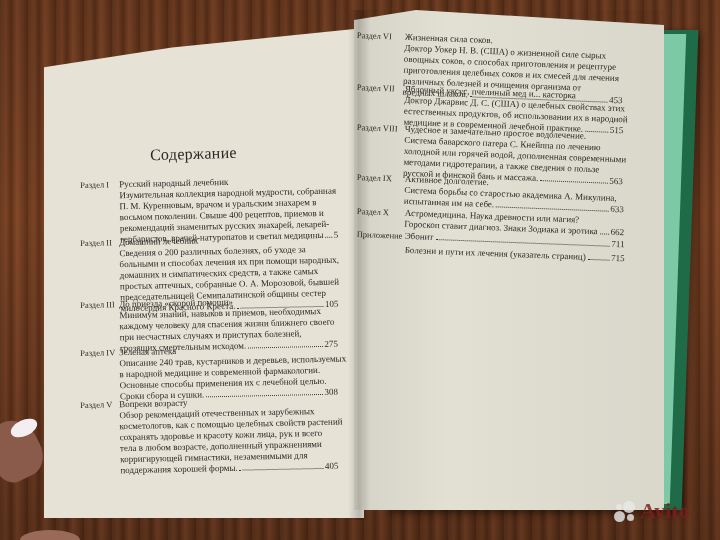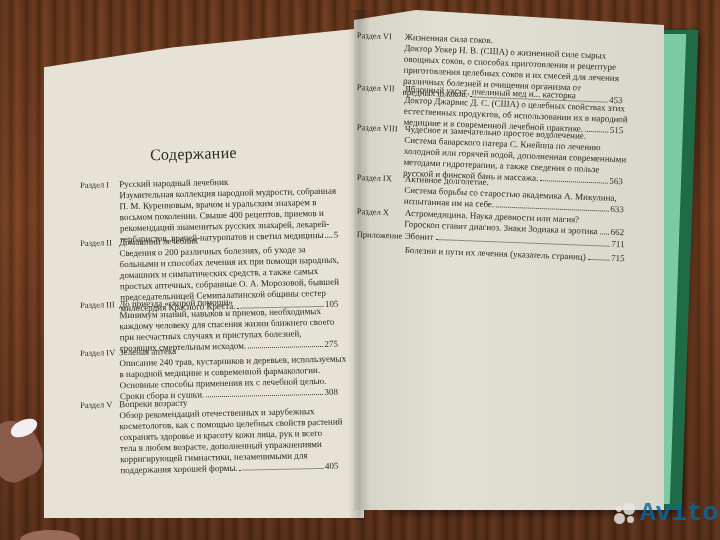--- a/index.html
+++ b/index.html
@@ -29,21 +29,21 @@
   .entry .pg{white-space:nowrap;}
 
   .left-col .entry{left:80px;width:256px;transform:rotate(-1.2deg);transform-origin:left top;}
   .left-col .entry .body{left:39px;width:218px;}
   .right-col .entry{left:357px;width:270px;transform:rotate(2.2deg);transform-origin:left top;}
   .right-col .entry .body{left:48px;width:220px;}
 
   .avito{position:absolute;left:614px;top:498px;display:flex;align-items:center;gap:4px;opacity:.82;}
   .avito-dots{position:relative;width:22px;height:22px;}
   .avito-dots span{position:absolute;border-radius:50%;background:#e9e9e9;}
-  .avito-text{font-family:Liberation Mono, monospace;font-weight:bold;font-size:26px;color:#0369a1;}
+  .avito-text{font-family:Liberation Serif, serif;font-weight:bold;font-size:22px;color:#7f1d1d;}
   .finger{position:absolute;left:-10px;top:420px;width:50px;height:60px;background:#8a5a4a;border-radius:40% 50% 40% 30%;transform:rotate(-25deg);}
   .nail{position:absolute;left:10px;top:420px;width:28px;height:16px;background:#f4eef2;border-radius:50%;transform:rotate(-25deg);}
   .thumb{position:absolute;left:20px;top:530px;width:60px;height:20px;background:#9a6a58;border-radius:50%;}
 </style>
 </head>
 <body>
 
 <div class="wood-shade"></div>
 <div class="cover"></div>
 <div class="endpaper"></div>

